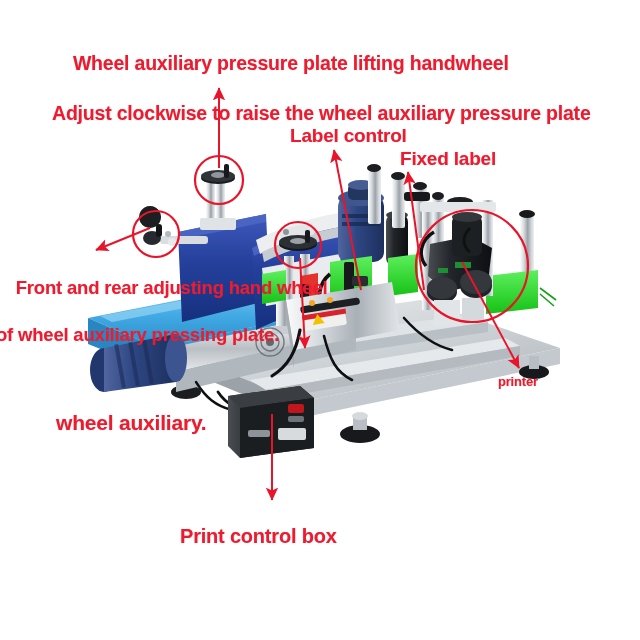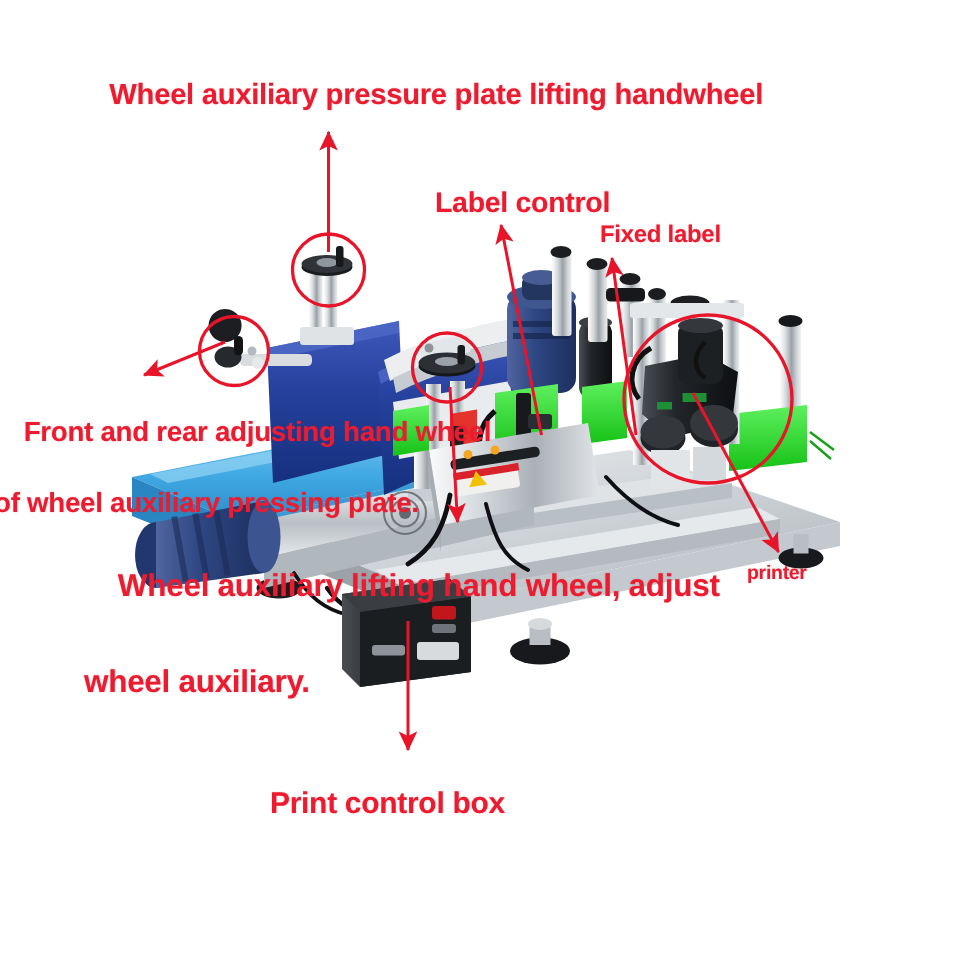--- a/index.html
+++ b/index.html
@@ -25,21 +25,21 @@
     color:#ec1c30;
     font-weight:700;
     line-height:1.28;
     white-space:pre;
     letter-spacing:-0.2px;
     text-shadow:0 0 1px rgba(236,28,48,.35);
   }
   #t-top       {left:52px;  top:26px;  font-size:19.5px;}
   #t-top .l2   {display:block;}
   #t-sensor    {left:290px; top:124px; font-size:19px;}
-  #t-fixed     {left:400px; top:147px; font-size:16px;}
+  #t-fixed     {left:400px; top:147px; font-size:19px;}
   #t-front     {left:-4px;  top:252px; font-size:18.5px;}
   #t-front .l2 {display:block;}
   #t-lift      {left:56px;  top:343px; font-size:21px; line-height:1.52;}
   #t-lift .l2,#t-lift .l3{display:block;}
   #t-printer   {left:498px; top:374px; font-size:13px;}
   #t-print-box {left:180px; top:524px; font-size:20px;}
 
   
   #overlay{position:absolute;left:0;top:0;width:640px;height:640px;}
   #overlay *{vector-effect:non-scaling-stroke;}
@@ -324,33 +324,33 @@
     <g stroke="#e8152a" stroke-width="2.2" fill="none">
       <circle cx="219" cy="180" r="24"></circle>
       <circle cx="156" cy="234" r="23"></circle>
       <circle cx="298" cy="245" r="23"></circle>
       <circle cx="472" cy="266" r="56"></circle>
     </g>
   </svg>
 
   <div class="anno" id="t-top">
     <span>Wheel auxiliary pressure plate lifting handwheel</span>
+    <span class="l2">Adjust clockwise to raise the wheel auxiliary pressure plate</span>
   </div>
 
   <div class="anno" id="t-sensor">Label control</div>
 
   <div class="anno" id="t-fixed">Fixed label</div>
 
   <div class="anno" id="t-front">
     <span>Front and rear adjusting hand wheel</span>
     <span class="l2">of wheel auxiliary pressing plate.</span>
   </div>
 
   <div class="anno" id="t-lift">
-    <span>Wheel auxiliary lifting hand wheel, adjust</span>
     <span class="l3">wheel auxiliary.</span>
   </div>
 
   <div class="anno" id="t-printer">printer</div>
 
   <div class="anno" id="t-print-box">Print control box</div>
 
 </div>
 
 </body></html>

